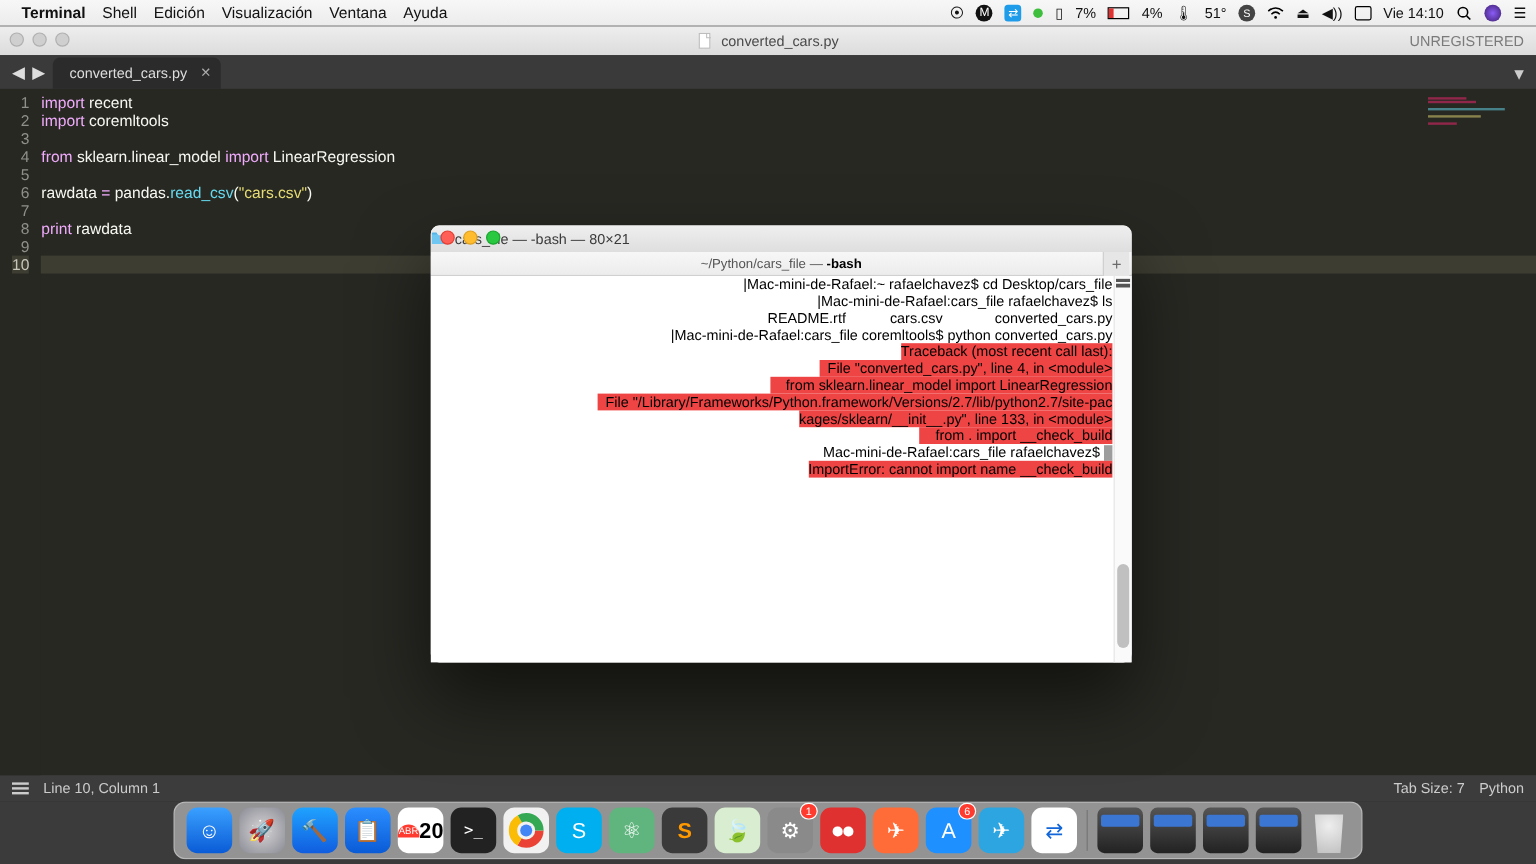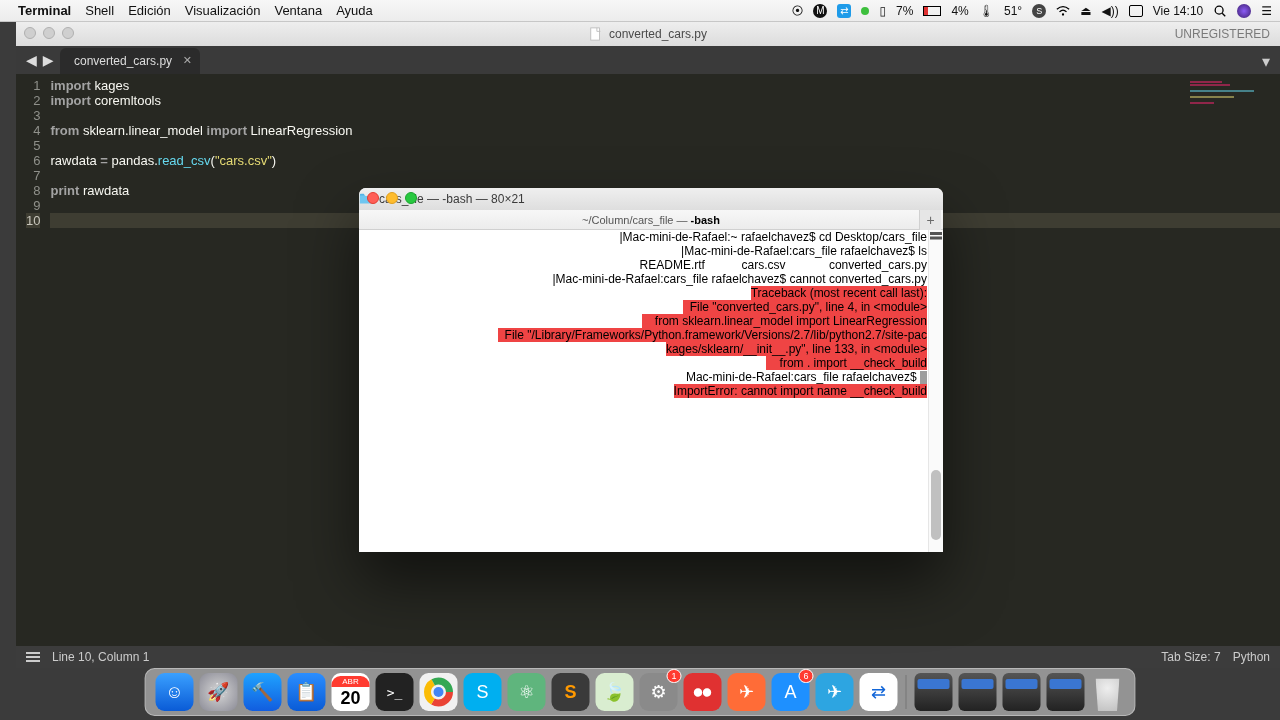--- a/index.html
+++ b/index.html
@@ -8,41 +8,41 @@
   .menubar { position:absolute; top:0; left:0; right:0; height:22px; background:linear-gradient(#f7f7f7,#ececec); display:flex; align-items:center; font-size:13px; color:#111; padding:0 8px; border-bottom:1px solid #c7c7c7; z-index:100;justify-content:center; }
   .menubar .apple { font-size:14px; margin-right:10px; }
   .menubar .app { font-weight:700; margin-right:14px; }
   .menubar .mi { margin-right:14px; }
   .menubar .spacer { flex:1; }
   .menubar .right { display:flex; align-items:center; gap:10px; font-size:12px; }
   .menubar .right span { display:inline-flex; align-items:center; gap:2px; }
   .menubar svg, .menubar .glyph { width:14px; height:14px; }
 
   
-  .sublime { position:absolute; top:22px; left:16px; right:0; height:646px; background:#2b2b2b; z-index:1; }
+  .sublime { position:absolute; top:22px; left:0; right:0; height:646px; background:#2b2b2b; z-index:1; }
   .sublime-title { height:24px; background:linear-gradient(#eeeeee,#dcdcdc); display:flex; align-items:center; justify-content:center; font-size:12px; color:#4a4a4a; position:relative; }
   .traffic { position:absolute; left:8px; top:5px; display:flex; gap:7px; }
   .dot { width:12px; height:12px; border-radius:50%; background:#cfcfcf; border:1px solid #b0b0b0; }
   .sublime-title .file-icon { width:14px; height:14px; margin-right:6px; }
   .sublime-title .unreg { position:absolute; right:10px; color:#7a7a7a; font-size:12px; }
 
   .tabbar { height:28px; background:#3a3a3a; display:flex; align-items:flex-end; padding-left:44px; position:relative; }
   .tabbar .nav-back, .tabbar .nav-fwd { position:absolute; left:10px; top:6px; color:#ddd; font-size:14px; display:flex; gap:6px; }
   .tab { background:#2b2b2b; color:#ddd; font-size:12px; padding:6px 28px 6px 14px; border-top-left-radius:6px; border-top-right-radius:6px; position:relative; }
   .tab .close { position:absolute; right:8px; top:6px; color:#aaa; font-size:11px; }
   .tabbar .menu-arrow { position:absolute; right:10px; top:6px; color:#ccc; }
 
   .editor { display:flex; height:calc(100% - 24px - 28px - 22px); background:#272822; font-family: Menlo, Consolas, monospace; font-size:13px; line-height:15px; color:#f8f8f2; }
   .gutter { background:#272822; color:#8f908a; text-align:right; padding:4px 10px 0 10px; user-select:none; }
   .gutter .ln { height:15px; }
   .gutter .ln.cur { background:#3e3d32; color:#c8c6bc; }
   .code { padding:4px 0 0 0; position:relative; flex:1; }
   .code .row { height:15px; white-space:pre; }
   .code .row.cur { background:#3e3d32; }
-  .kw-pink { color:#a3a3a3;font-weight:bold; }
+  .kw-pink { color:#f0abfc; }
   .ident { color:#f8f8f2; }
   .func { color:#66d9ef; }
   .str { color:#e6db74; }
   .punc { color:#f8f8f2; }
   .minimap { position:absolute; right:10px; top:6px; width:80px; height:60px; opacity:0.5; }
   .minimap div { height:2px; margin:1px 0; }
 
   .statusbar { height:22px; background:#3c3c3c; color:#ccc; font-size:12px; display:flex; align-items:center; padding:0 10px; gap:12px; }
   .statusbar .spacer { flex:1; }
   .statusbar .icon-col { width:14px; height:10px; display:inline-flex; flex-direction:column; justify-content:space-between; }
@@ -154,21 +154,21 @@
       <div class="ln">3</div>
       <div class="ln">4</div>
       <div class="ln">5</div>
       <div class="ln">6</div>
       <div class="ln">7</div>
       <div class="ln">8</div>
       <div class="ln">9</div>
       <div class="ln cur">10</div>
     </div>
     <div class="code">
-      <div class="row"><span class="kw-pink">import</span><span class="ident"> kages</span></div>
+      <div class="row"><span class="kw-pink">import</span><span class="ident"> recent</span></div>
       <div class="row"><span class="kw-pink">import</span><span class="ident"> coremltools</span></div>
       <div class="row"></div>
       <div class="row"><span class="kw-pink">from</span><span class="ident"> sklearn.linear_model </span><span class="kw-pink">import</span><span class="ident"> LinearRegression</span></div>
       <div class="row"></div>
       <div class="row"><span class="ident">rawdata </span><span class="kw-pink">=</span><span class="ident"> pandas.</span><span class="func">read_csv</span><span class="punc">(</span><span class="str">"cars.csv"</span><span class="punc">)</span></div>
       <div class="row"></div>
       <div class="row"><span class="kw-pink">print</span><span class="ident"> rawdata</span></div>
       <div class="row"></div>
       <div class="row cur"></div>
       <div class="minimap">
@@ -203,49 +203,49 @@
       <span class="dot" style="background:#febc2e;border-color:#e0a020;"></span>
       <span class="dot" style="background:#28c840;border-color:#1ba62f;"></span>
     </div>
     <span class="folder"><svg viewBox="0 0 16 14">
           <path d="M1 3 L6 3 L7.5 4.5 L15 4.5 L15 13 L1 13 Z" fill="#6fc6f0"></path>
           <rect x="1" y="2" width="5" height="2" rx="1" fill="#55b3e6"></rect>
         </svg></span>
     <span>cars_file — -bash — 80×21</span>
   </div>
   <div class="term-pathbar">
-    <span><span>~/Column/cars_file — </span><b style="color:#000">-bash</b></span>
+    <span><span>~/Python/cars_file — </span><b style="color:#000">-bash</b></span>
     <span class="plus">+</span>
   </div>
   <div class="term-body">
     <div class="line">|Mac-mini-de-Rafael:~ rafaelchavez$ cd Desktop/cars_file</div>
     <div class="line">|Mac-mini-de-Rafael:cars_file rafaelchavez$ ls</div>
     <div class="line"> README.rtf           cars.csv             converted_cars.py</div>
-    <div class="line">|Mac-mini-de-Rafael:cars_file rafaelchavez$ cannot converted_cars.py</div>
+    <div class="line">|Mac-mini-de-Rafael:cars_file coremltools$ python converted_cars.py</div>
     <div class="line"><span class="sel">Traceback (most recent call last):</span></div>
     <div class="line"><span class="sel">  File "converted_cars.py", line 4, in &lt;module&gt;</span></div>
     <div class="line"><span class="sel">    from sklearn.linear_model import LinearRegression</span></div>
     <div class="line"><span class="sel">  File "/Library/Frameworks/Python.framework/Versions/2.7/lib/python2.7/site-pac</span></div>
     <div class="line"><span class="sel">kages/sklearn/__init__.py", line 133, in &lt;module&gt;</span></div>
     <div class="line"><span class="sel">    from . import __check_build</span></div>
     <div class="line"><span>Mac-mini-de-Rafael:cars_file rafaelchavez$ </span><span class="cursor"></span></div>
     <div class="line"><span class="sel">ImportError: cannot import name __check_build</span></div>
     <div class="term-scroll">
       <span class="icon"></span>
       <div class="thumb"></div>
     </div>
   </div>
 </div>
 
 <div class="dock" id="dock">
     <div class="app" style="background: linear-gradient(rgb(58, 160, 255), rgb(10, 91, 214)); color: rgb(255, 255, 255);">☺</div>
     <div class="app" style="background: radial-gradient(rgb(215, 215, 215), rgb(138, 138, 149)); color: rgb(255, 255, 255);">🚀</div>
     <div class="app" style="background: linear-gradient(rgb(31, 162, 255), rgb(17, 93, 223)); color: rgb(255, 255, 255);">🔨</div>
     <div class="app" style="background: linear-gradient(rgb(43, 142, 255), rgb(10, 91, 214)); color: rgb(255, 255, 255);">📋</div>
-    <div class="app" style="background: rgb(255, 255, 255); color: rgb(0, 0, 0); flex-direction: column; font-size: 8px;">
+    <div class="app" style="background: rgb(255, 255, 255); color: rgb(0, 0, 0); flex-direction: row; font-size: 8px;">
       <div style="background:#ff3b30;color:#fff;width:100%;text-align:center;border-top-left-radius:9px;border-top-right-radius:9px;font-size:8px;line-height:11px;">ABR</div>
       <div style="font-size:18px;font-weight:700;line-height:22px;">20</div>
     </div>
     <div class="app" style="background: rgb(34, 34, 34); color: rgb(255, 255, 255); font-family: monospace; font-size: 13px;">&gt;_</div>
     <div class="app" style="background: rgb(241, 241, 241);">
       <svg width="30" height="30" viewBox="0 0 30 30">
         <circle cx="15" cy="15" r="11" fill="none" stroke="#ea4335" stroke-width="7" stroke-dasharray="23 69"></circle>
         <circle cx="15" cy="15" r="11" fill="none" stroke="#fbbc05" stroke-width="7" stroke-dasharray="23 69" stroke-dashoffset="-23"></circle>
         <circle cx="15" cy="15" r="11" fill="none" stroke="#34a853" stroke-width="7" stroke-dasharray="23 69" stroke-dashoffset="-46"></circle>
         <circle cx="15" cy="15" r="5" fill="#4285f4"></circle>

